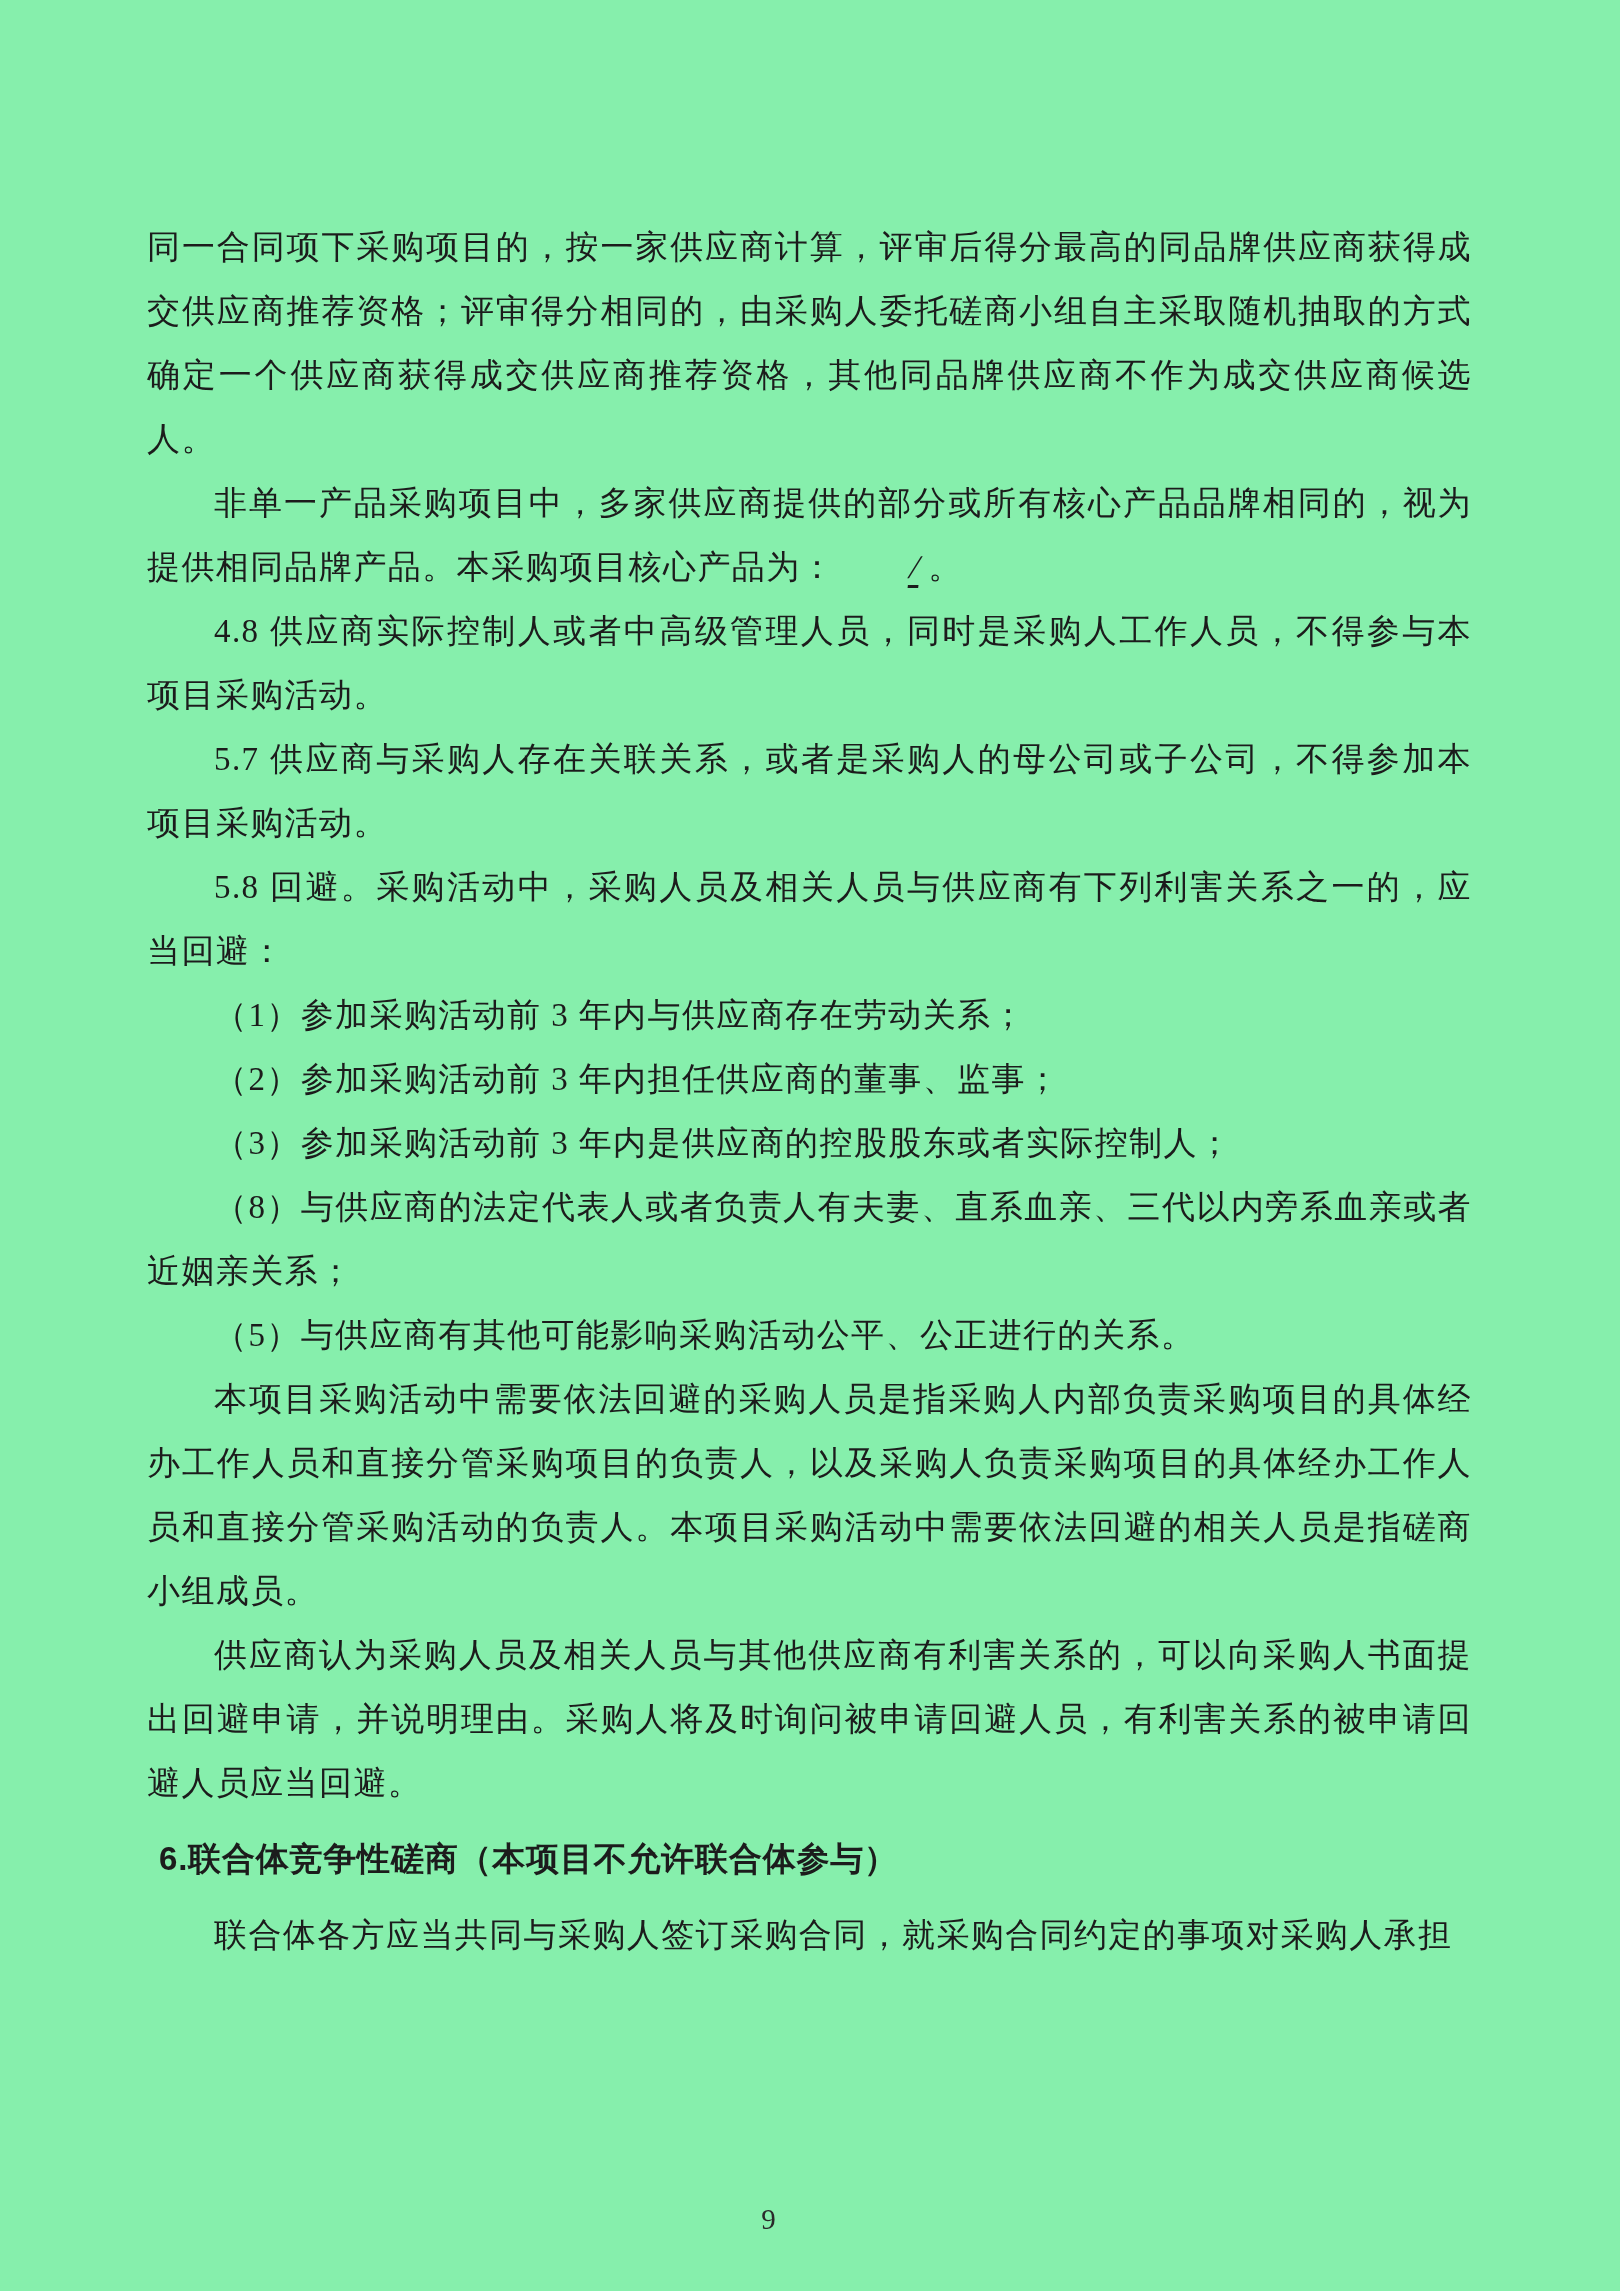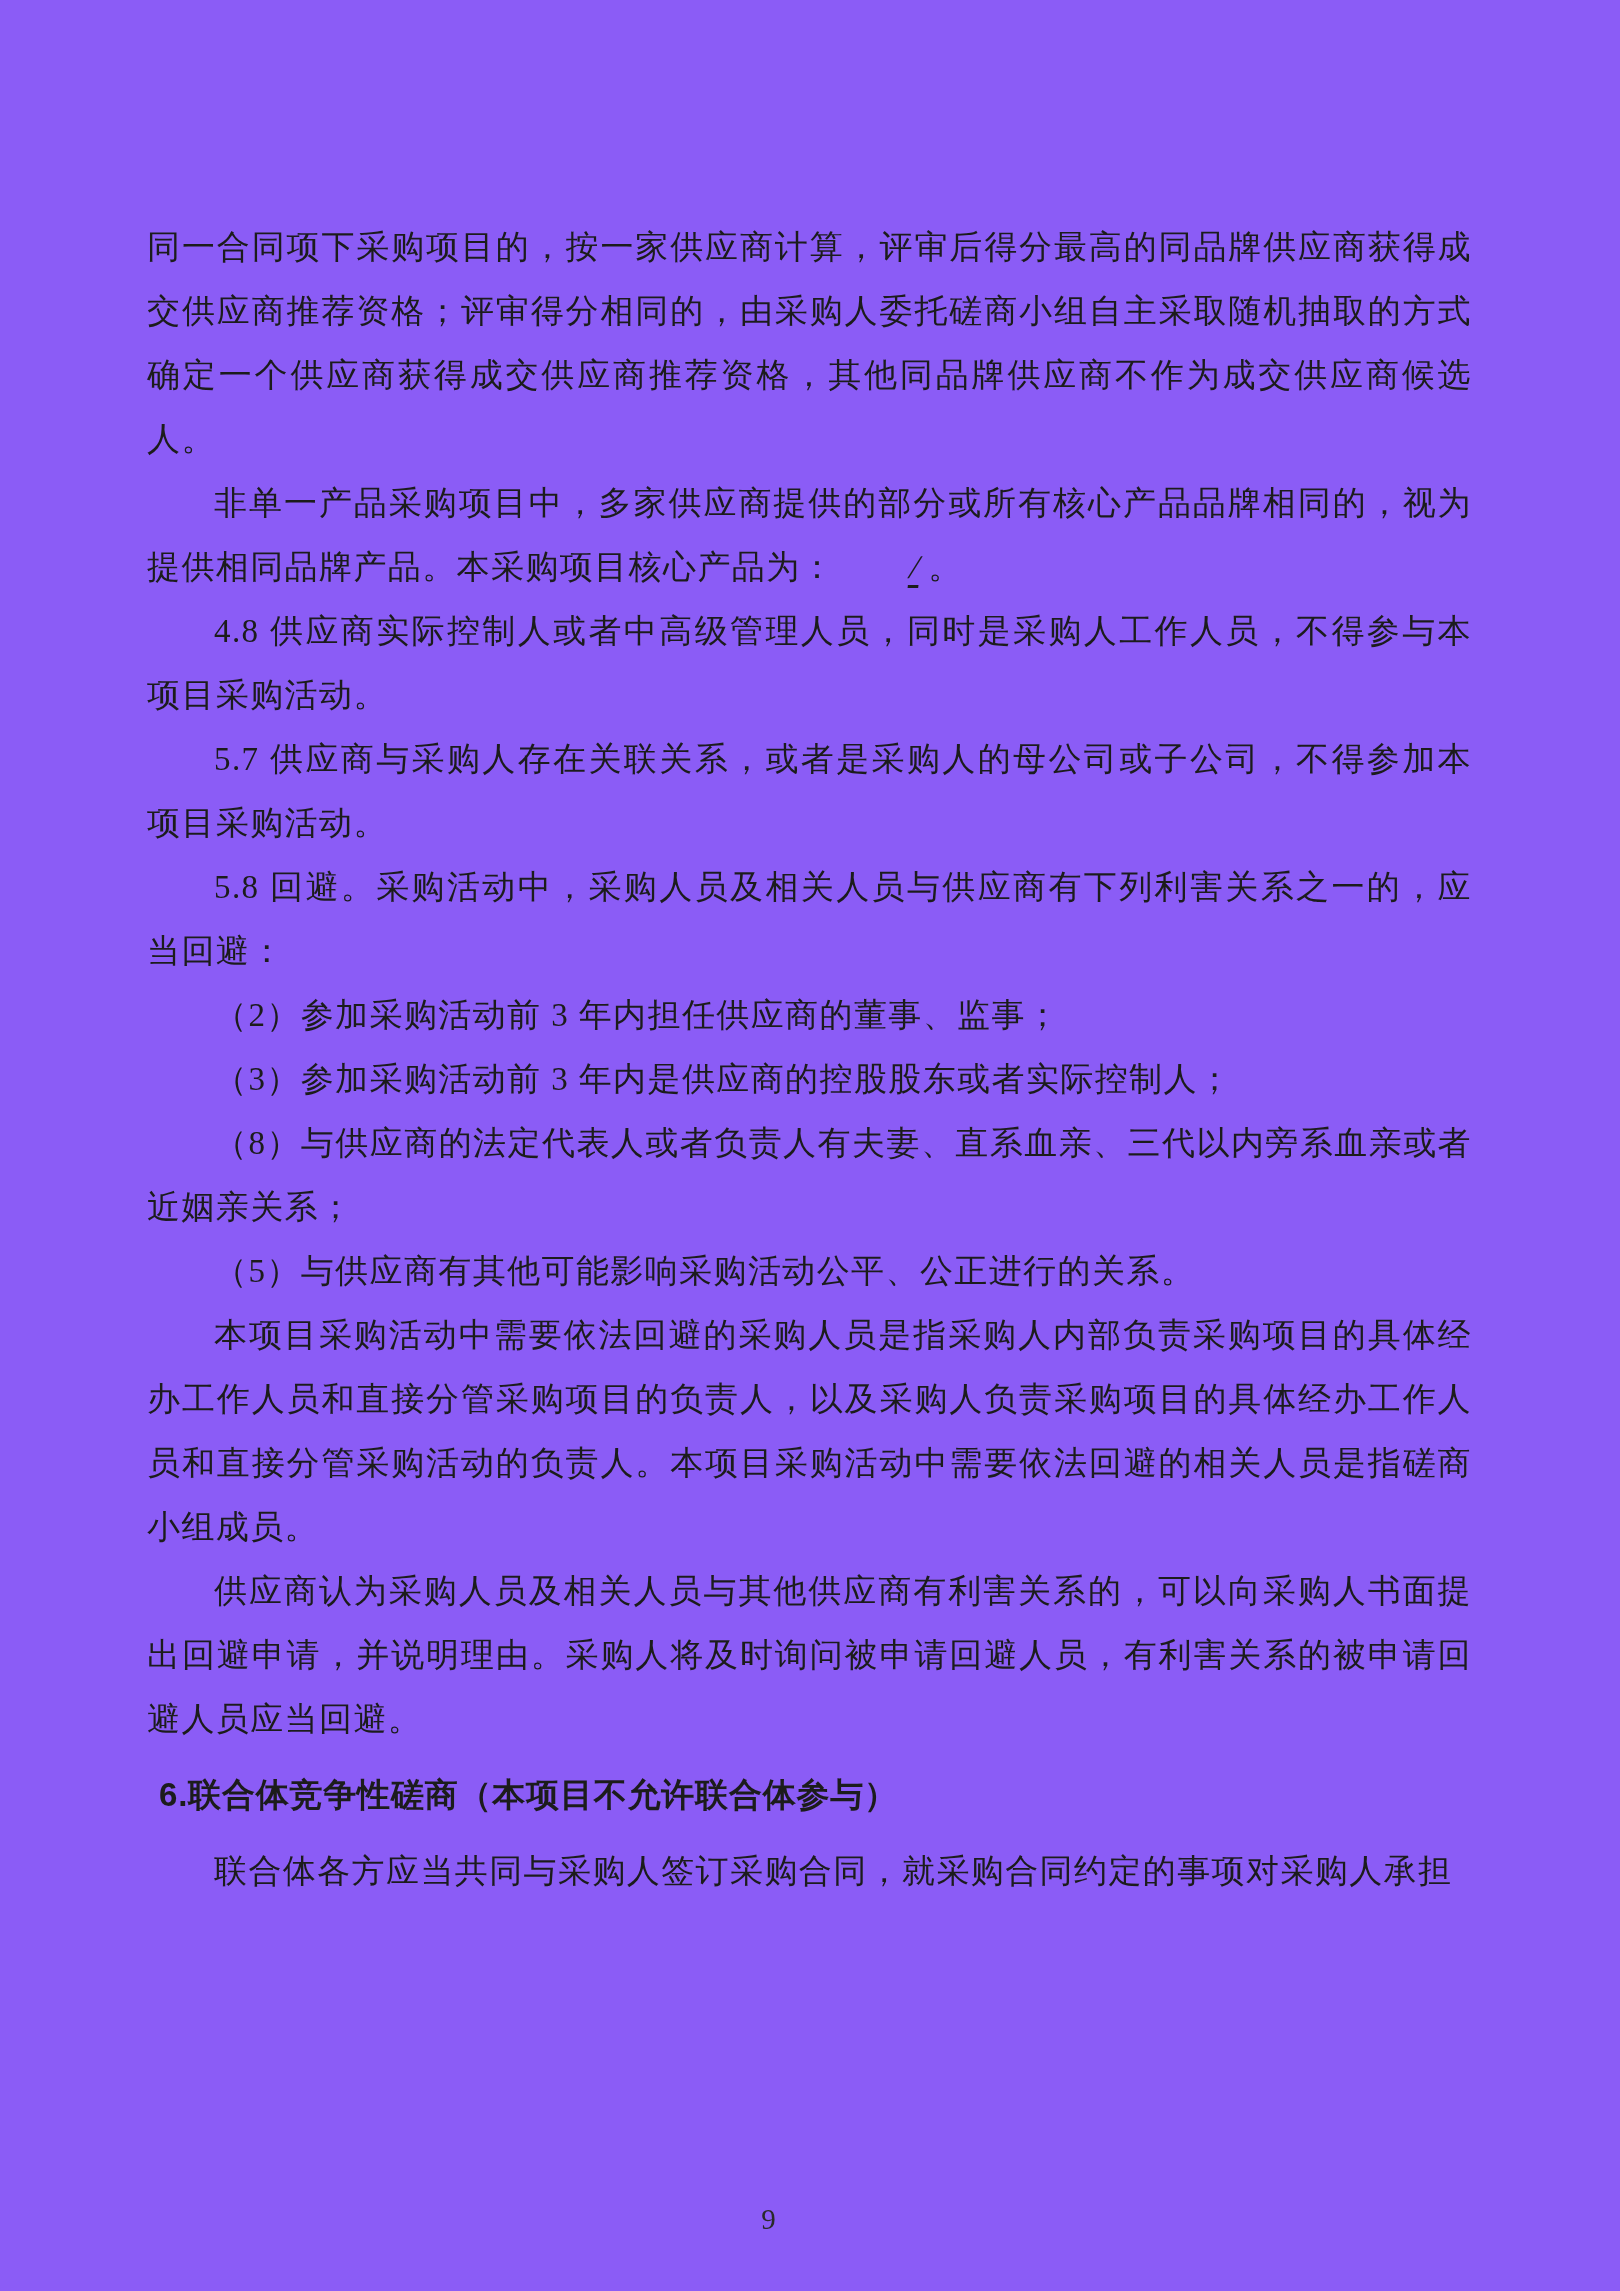--- a/index.html
+++ b/index.html
@@ -1,21 +1,21 @@
 <!DOCTYPE html>
 <html><head>
 <meta charset="utf-8">
 <style>
   html, body { margin: 0; padding: 0; background: #e8e8e8; }
   .page {
     position: relative;
     width: 1620px;
     height: 2292px;
     margin: 0 auto;
-    background: #8b5cf6;
+    background: #86efac;
     overflow: hidden;
     font-family: "Liberation Serif", "DejaVu Serif", serif;
     color: #1c1c1c;
   }
   .content {
     position: absolute;
     left: 147px;
     top: 215px;
     width: 1325px;
     font-size: 33px;
@@ -60,20 +60,21 @@
 
     <p class="para indent"><span>非单一产品采购项目中，多家供应商提供的部分或所有核心产品品牌相同的，视为提供相同品牌产品。本采购项目核心产品为：</span><span class="blank">/</span><span>。</span></p>
 
     <p class="para indent">4.8 供应商实际控制人或者中高级管理人员，同时是采购人工作人员，不得参与本项目采购活动。</p>
 
 
     <p class="para indent">5.7 供应商与采购人存在关联关系，或者是采购人的母公司或子公司，不得参加本项目采购活动。</p>
 
     <p class="para indent">5.8 回避。采购活动中，采购人员及相关人员与供应商有下列利害关系之一的，应当回避：</p>
 
+    <p class="para indent">（1）参加采购活动前 3 年内与供应商存在劳动关系；</p>
 
     <p class="para indent">（2）参加采购活动前 3 年内担任供应商的董事、监事；</p>
 
     <p class="para indent">（3）参加采购活动前 3 年内是供应商的控股股东或者实际控制人；</p>
 
     <p class="para indent">（8）与供应商的法定代表人或者负责人有夫妻、直系血亲、三代以内旁系血亲或者近姻亲关系；</p>
 
     <p class="para indent">（5）与供应商有其他可能影响采购活动公平、公正进行的关系。</p>
 
     <p class="para indent">本项目采购活动中需要依法回避的采购人员是指采购人内部负责采购项目的具体经办工作人员和直接分管采购项目的负责人，以及采购人负责采购项目的具体经办工作人员和直接分管采购活动的负责人。本项目采购活动中需要依法回避的相关人员是指磋商小组成员。</p>

